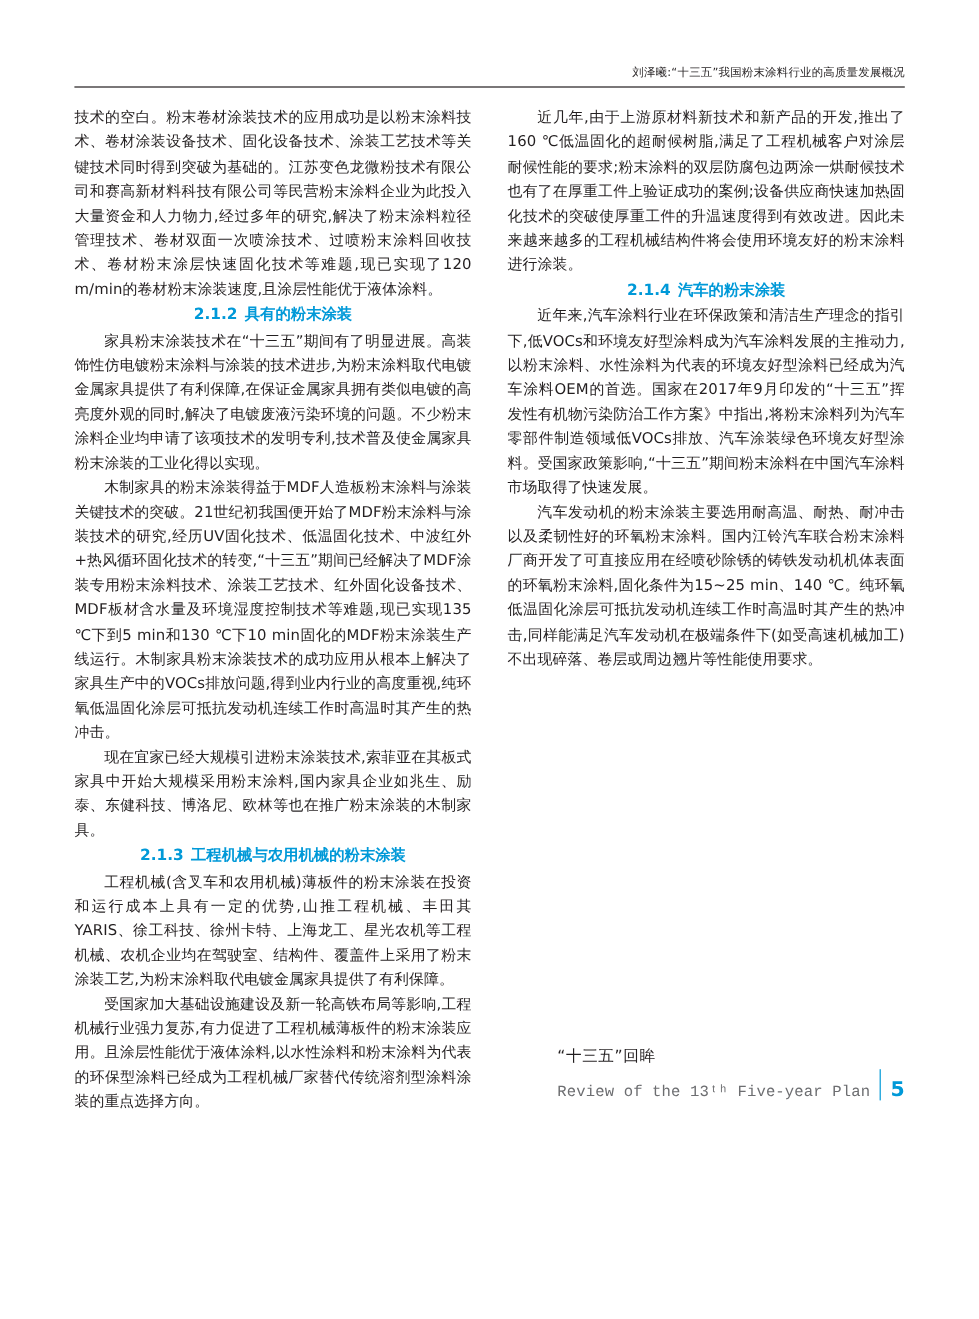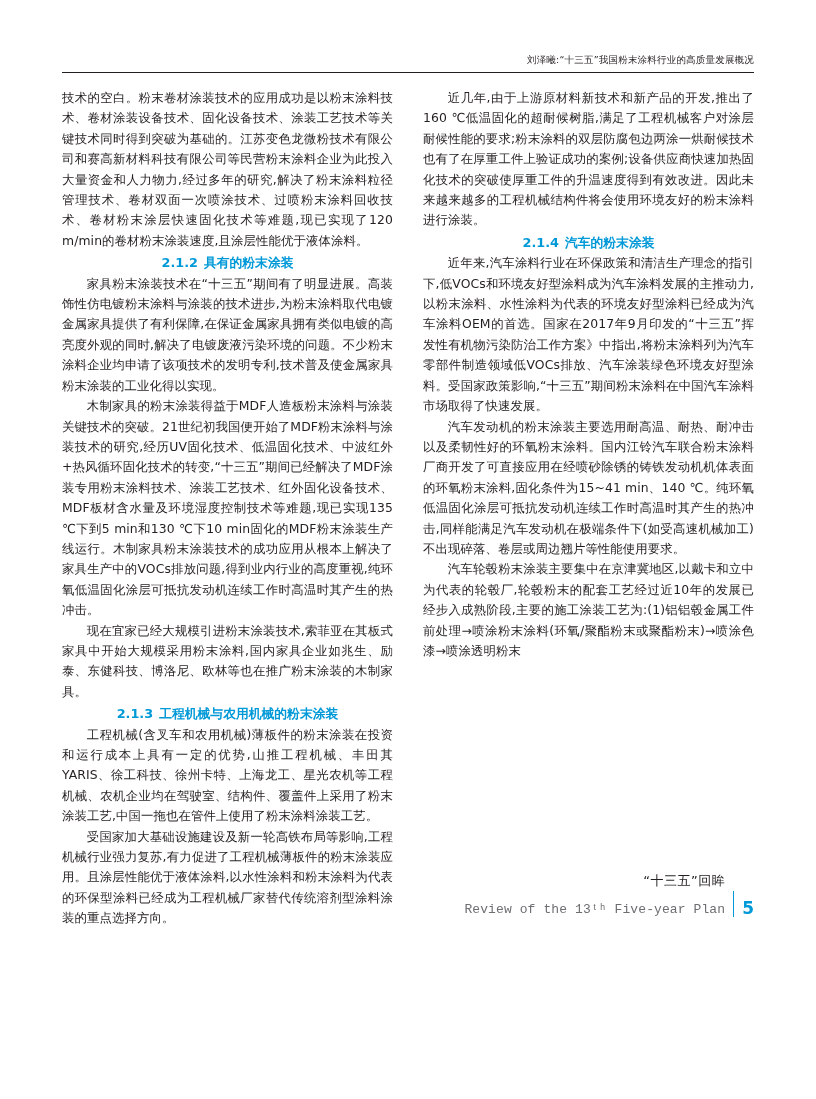--- a/index.html
+++ b/index.html
@@ -83,21 +83,20 @@
   
   .footer {
     position: absolute;
     right: 62px;
     bottom: 36px;
     display: flex;
     align-items: flex-end;
     gap: 7px;
   }
   .footer-text {
-    text-align: right;
     line-height: 1.25;
   }
   .footer-cn {
     font-size: 13px;
     color: #231f20;
     letter-spacing: 0.5px;
   }
   .footer-en {
     font-size: 13px;
     color: #6d6e71;
@@ -137,34 +136,33 @@
       </div>
 
       <p class="indent">家具粉末涂装技术在“十三五”期间有了明显进展。高装饰性仿电镀粉末涂料与涂装的技术进步,为粉末涂料取代电镀金属家具提供了有利保障,在保证金属家具拥有类似电镀的高亮度外观的同时,解决了电镀废液污染环境的问题。不少粉末涂料企业均申请了该项技术的发明专利,技术普及使金属家具粉末涂装的工业化得以实现。</p>
       <p class="indent">木制家具的粉末涂装得益于MDF人造板粉末涂料与涂装关键技术的突破。21世纪初我国便开始了MDF粉末涂料与涂装技术的研究,经历UV固化技术、低温固化技术、中波红外+热风循环固化技术的转变,“十三五”期间已经解决了MDF涂装专用粉末涂料技术、涂装工艺技术、红外固化设备技术、MDF板材含水量及环境湿度控制技术等难题,现已实现135 ℃下到5 min和130 ℃下10 min固化的MDF粉末涂装生产线运行。木制家具粉末涂装技术的成功应用从根本上解决了家具生产中的VOCs排放问题,得到业内行业的高度重视,纯环氧低温固化涂层可抵抗发动机连续工作时高温时其产生的热冲击。</p>
       <p class="indent">现在宜家已经大规模引进粉末涂装技术,索菲亚在其板式家具中开始大规模采用粉末涂料,国内家具企业如兆生、励泰、东健科技、博洛尼、欧林等也在推广粉末涂装的木制家具。</p>
 
       <div class="sec-head">
         <span class="num">2.1.3</span><span>工程机械与农用机械的粉末涂装</span>
       </div>
 
-      <p class="indent">工程机械(含叉车和农用机械)薄板件的粉末涂装在投资和运行成本上具有一定的优势,山推工程机械、丰田其YARIS、徐工科技、徐州卡特、上海龙工、星光农机等工程机械、农机企业均在驾驶室、结构件、覆盖件上采用了粉末涂装工艺,中国一拖也在管件上使用了粉末涂料涂装工艺。</p>
+      <p class="indent">工程机械(含叉车和农用机械)薄板件的粉末涂装在投资和运行成本上具有一定的优势,山推工程机械、丰田其YARIS、徐工科技、徐州卡特、上海龙工、星光农机等工程机械、农机企业均在驾驶室、结构件、覆盖件上采用了粉末涂装工艺,为粉末涂料取代电镀金属家具提供了有利保障。</p>
       <p class="indent">受国家加大基础设施建设及新一轮高铁布局等影响,工程机械行业强力复苏,有力促进了工程机械薄板件的粉末涂装应用。且涂层性能优于液体涂料,以水性涂料和粉末涂料为代表的环保型涂料已经成为工程机械厂家替代传统溶剂型涂料涂装的重点选择方向。</p>
     </div>
 
     <div class="col">
       <p class="indent">近几年,由于上游原材料新技术和新产品的开发,推出了160 ℃低温固化的超耐候树脂,满足了工程机械客户对涂层耐候性能的要求;粉末涂料的双层防腐包边两涂一烘耐候技术也有了在厚重工件上验证成功的案例;设备供应商快速加热固化技术的突破使厚重工件的升温速度得到有效改进。因此未来越来越多的工程机械结构件将会使用环境友好的粉末涂料进行涂装。</p>
 
       <div class="sec-head">
         <span class="num">2.1.4</span><span>汽车的粉末涂装</span>
       </div>
 
       <p class="indent">近年来,汽车涂料行业在环保政策和清洁生产理念的指引下,低VOCs和环境友好型涂料成为汽车涂料发展的主推动力,以粉末涂料、水性涂料为代表的环境友好型涂料已经成为汽车涂料OEM的首选。国家在2017年9月印发的“十三五”挥发性有机物污染防治工作方案》中指出,将粉末涂料列为汽车零部件制造领域低VOCs排放、汽车涂装绿色环境友好型涂料。受国家政策影响,“十三五”期间粉末涂料在中国汽车涂料市场取得了快速发展。</p>
-      <p class="indent">汽车发动机的粉末涂装主要选用耐高温、耐热、耐冲击以及柔韧性好的环氧粉末涂料。国内江铃汽车联合粉末涂料厂商开发了可直接应用在经喷砂除锈的铸铁发动机机体表面的环氧粉末涂料,固化条件为15~41 min、140 ℃。纯环氧低温固化涂层可抵抗发动机连续工作时高温时其产生的热冲击,同样能满足汽车发动机在极端条件下(如受高速机械加工)不出现碎落、卷层或周边翘片等性能使用要求。</p>
-      <p class="indent">汽车轮毂粉末涂装主要集中在京津冀地区,以戴卡和立中为代表的轮毂厂,轮毂粉末的配套工艺经过近10年的发展已经步入成熟阶段,主要的施工涂装工艺为:(1)铝铝毂金属工件前处理→喷涂粉末涂料(环氧/聚酯粉末或聚酯粉末)→喷涂色漆→喷涂透明粉末</p>
+      <p class="indent">汽车发动机的粉末涂装主要选用耐高温、耐热、耐冲击以及柔韧性好的环氧粉末涂料。国内江铃汽车联合粉末涂料厂商开发了可直接应用在经喷砂除锈的铸铁发动机机体表面的环氧粉末涂料,固化条件为15~25 min、140 ℃。纯环氧低温固化涂层可抵抗发动机连续工作时高温时其产生的热冲击,同样能满足汽车发动机在极端条件下(如受高速机械加工)不出现碎落、卷层或周边翘片等性能使用要求。</p>
     </div>
 
   </div>
 
   <div class="footer">
     <div class="footer-text">
       <div class="footer-cn">“十三五”回眸</div>
       <div class="footer-en">Review of the 13ᵗʰ Five-year Plan</div>
     </div>
     <div class="footer-rule"></div>

